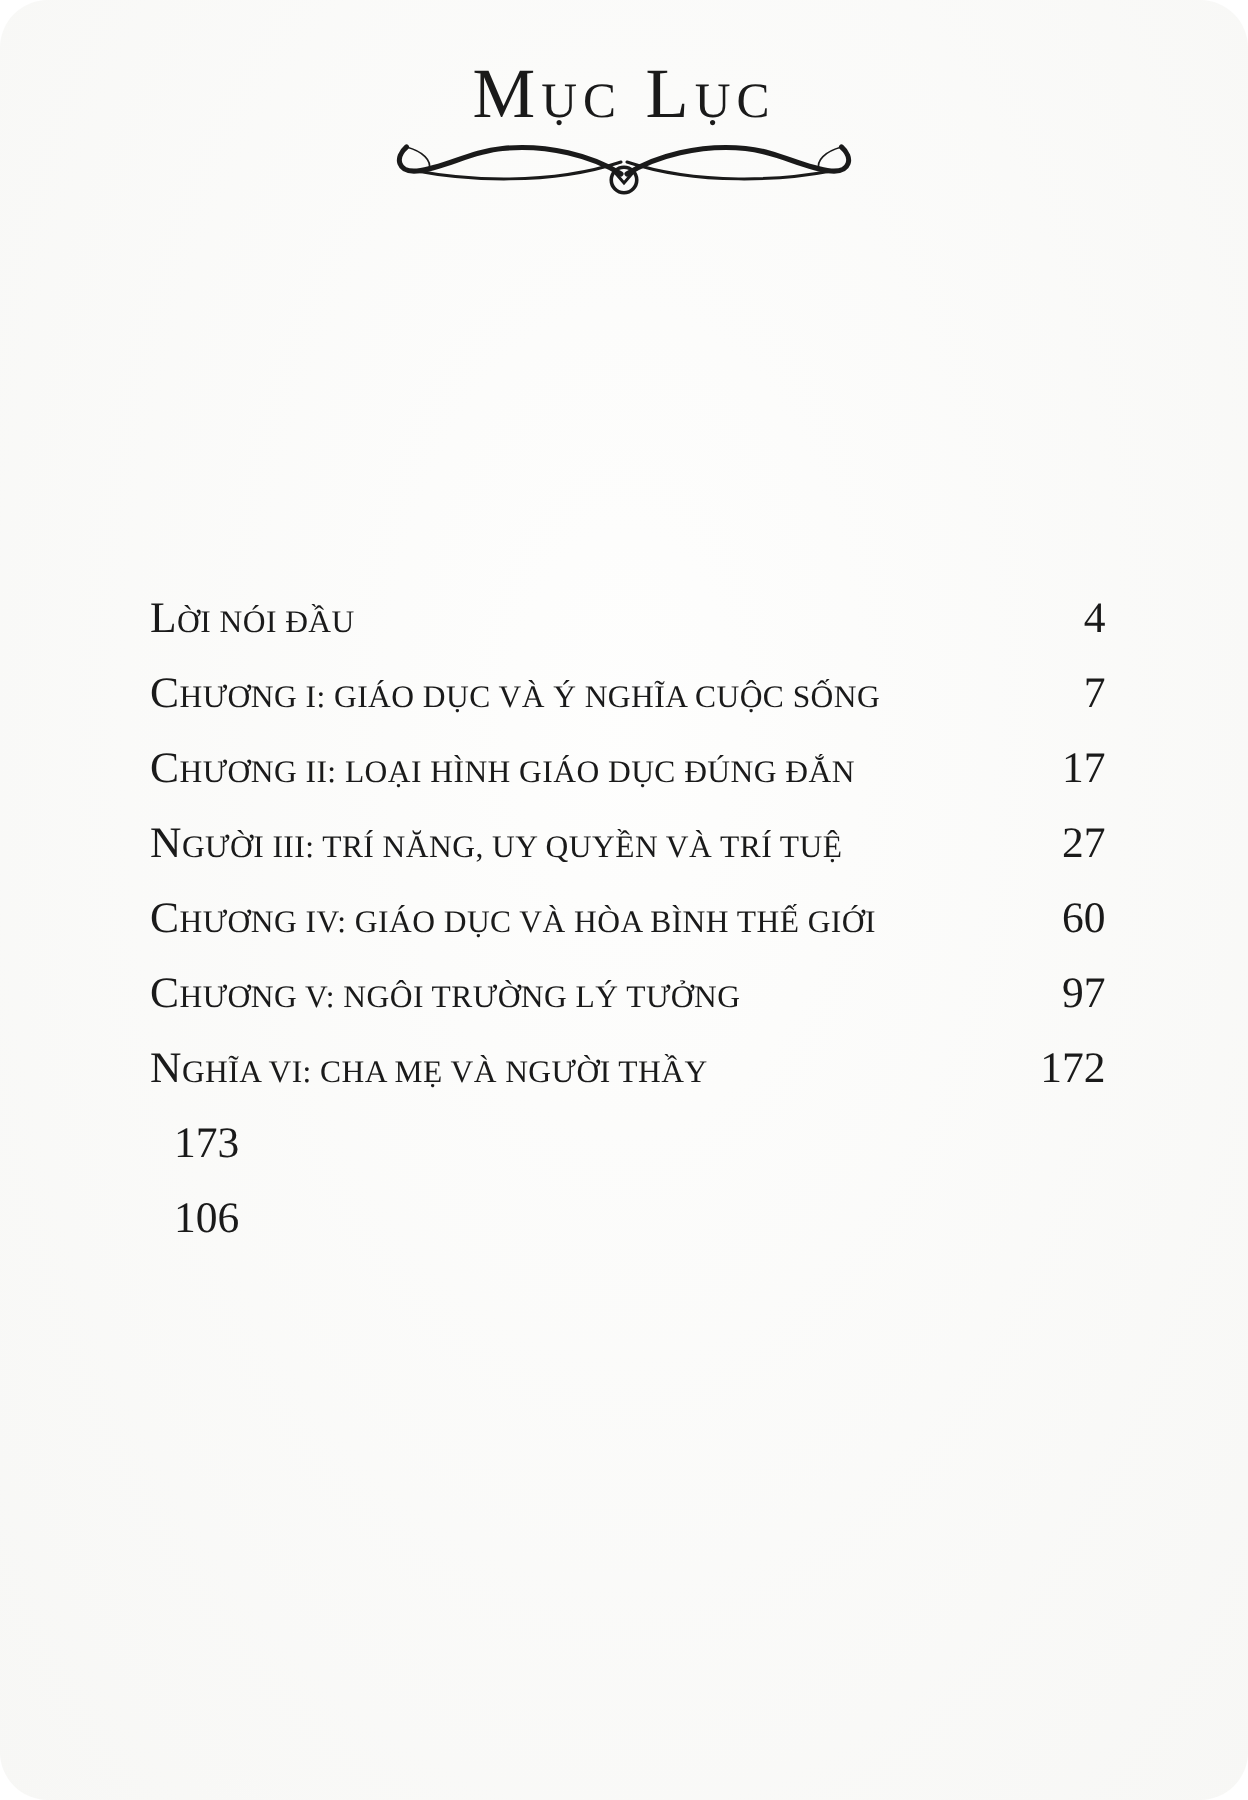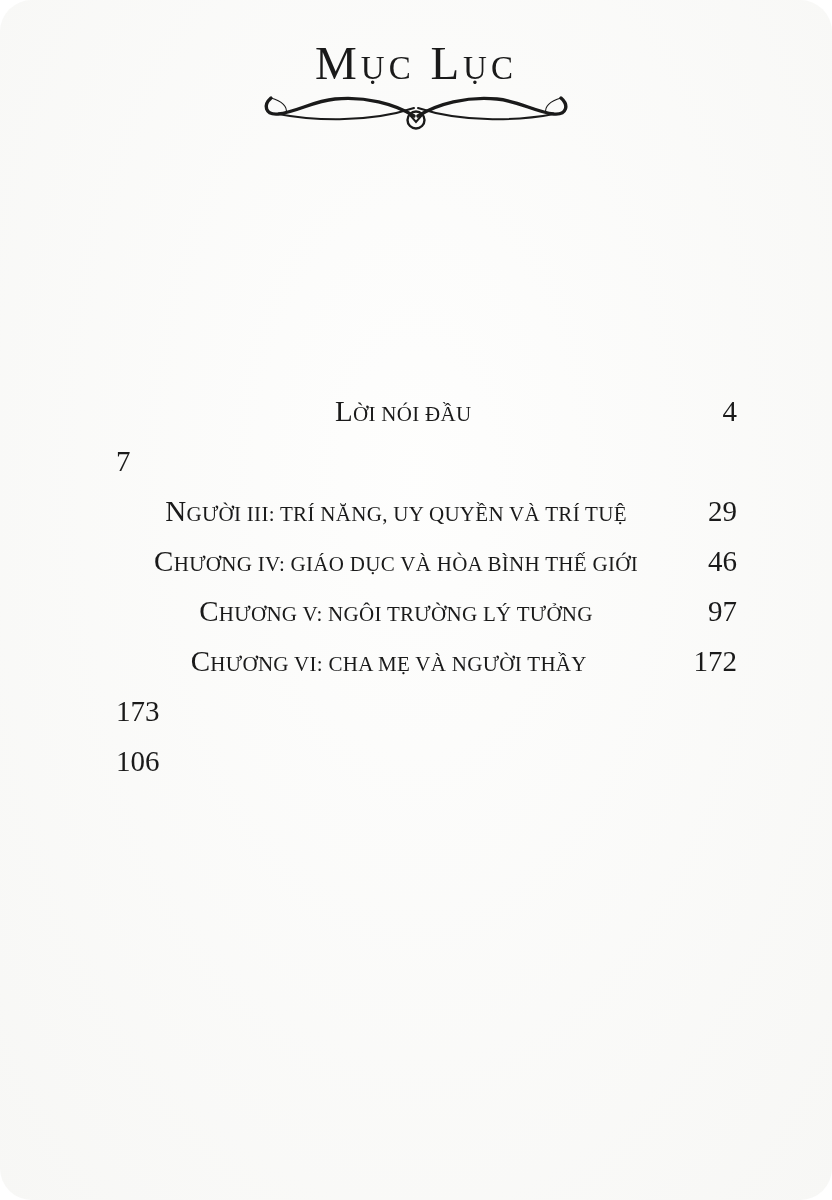--- a/index.html
+++ b/index.html
@@ -44,21 +44,20 @@
     height: 50px;
     padding-top: 8px;
     box-sizing: border-box;
   }
   .toc-title {
     flex: 1 1 auto;
     font-size: 21px;
     letter-spacing: 0.3px;
     white-space: nowrap;
     overflow: hidden;
-    text-align: center;
   }
   .toc-title::first-letter {
     font-size: 29px;
   }
   .toc-page {
     flex: 0 0 auto;
     margin-left: 16px;
     font-size: 29px;
     text-align: right;
   }
@@ -85,36 +84,41 @@
       </svg>
     </div>
   </div>
 
   <div class="toc">
     <div class="toc-row">
       <span class="toc-title">LỜI NÓI ĐẦU</span>
       <span class="toc-page">4</span>
     </div>
     <div class="toc-row">
+      <span class="toc-title">CHƯƠNG I: GIÁO DỤC VÀ Ý NGHĨA CUỘC SỐNG</span>
       <span class="toc-page">7</span>
     </div>
     <div class="toc-row">
+      <span class="toc-title">CHƯƠNG II: LOẠI HÌNH GIÁO DỤC ĐÚNG ĐẮN</span>
+      <span class="toc-page">17</span>
+    </div>
+    <div class="toc-row">
       <span class="toc-title">NGƯỜI III: TRÍ NĂNG, UY QUYỀN VÀ TRÍ TUỆ</span>
-      <span class="toc-page">29</span>
+      <span class="toc-page">27</span>
     </div>
     <div class="toc-row">
       <span class="toc-title">CHƯƠNG IV: GIÁO DỤC VÀ HÒA BÌNH THẾ GIỚI</span>
-      <span class="toc-page">46</span>
+      <span class="toc-page">60</span>
     </div>
     <div class="toc-row">
       <span class="toc-title">CHƯƠNG V: NGÔI TRƯỜNG LÝ TƯỞNG</span>
       <span class="toc-page">97</span>
     </div>
     <div class="toc-row">
-      <span class="toc-title">CHƯƠNG VI: CHA MẸ VÀ NGƯỜI THẦY</span>
+      <span class="toc-title">NGHĨA VI: CHA MẸ VÀ NGƯỜI THẦY</span>
       <span class="toc-page">172</span>
     </div>
     <div class="toc-row">
       <span class="toc-page">173</span>
     </div>
     <div class="toc-row">
       <span class="toc-page">106</span>
     </div>
   </div>
 

